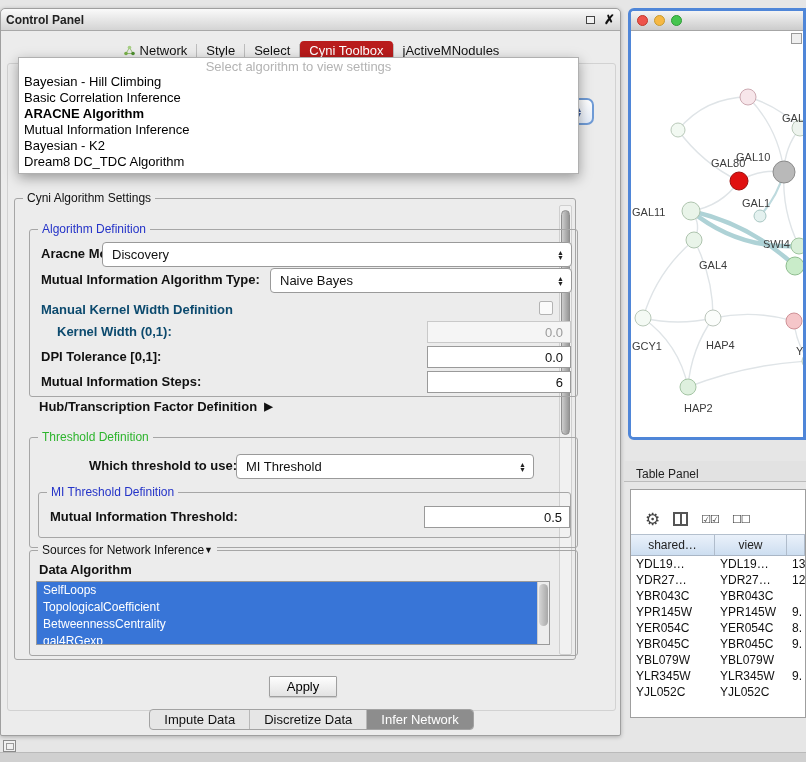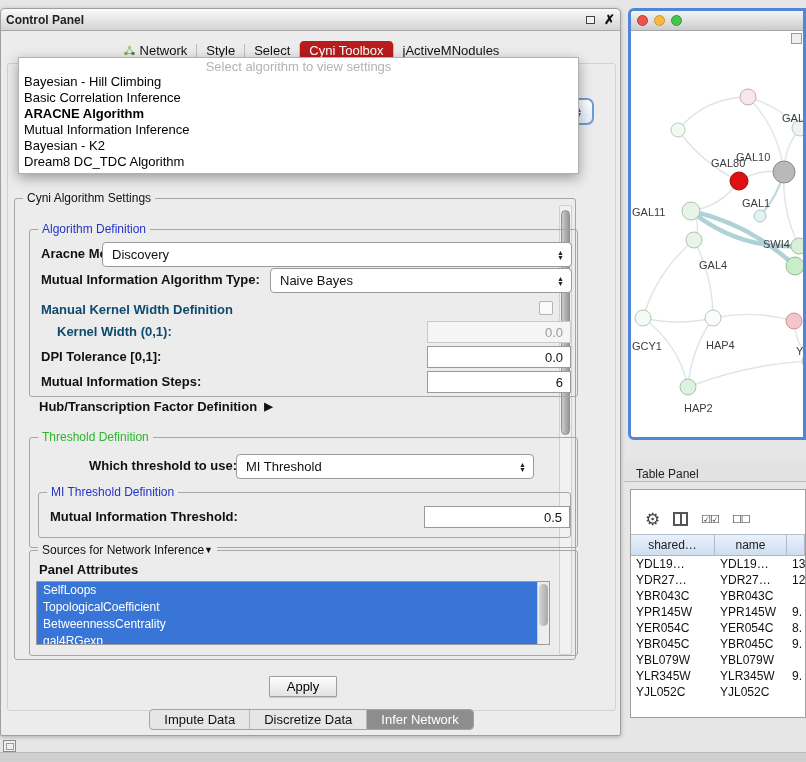--- a/index.html
+++ b/index.html
@@ -210,21 +210,21 @@
             <span>0.5</span>
           </div>
         </div>
       </div>
 
       <div class="groupbox" style="left:14px;top:351px;width:549px;height:106px">
         <span class="legend src-title">
           <span>Sources for Network Inference</span>
           <span class="tri-down">▼</span>
         </span>
-        <span class="lbl" style="left:9px;top:12px">Panel Attributes</span>
+        <span class="lbl" style="left:9px;top:12px">Data Algorithm</span>
         <div class="attr-list">
           <div class="attr-item">SelfLoops</div>
             <div class="attr-item">TopologicalCoefficient</div>
             <div class="attr-item">BetweennessCentrality</div>
             <div class="attr-item">gal4RGexp</div>
             <div class="attr-scroll">
             <div class="thumb"></div>
           </div>
         </div>
       </div>
@@ -318,21 +318,21 @@
 
   <section class="tp">
     <div class="tp-toolbar">
       <span class="gear-ico">⚙</span>
       <span class="cols-ico"></span>
       <span class="checks-ico">☑☑</span>
       <span class="checks-ico">☐☐</span>
     </div>
     <div class="tp-header">
       <div class="tp-hcell c0">shared…</div>
-      <div class="tp-hcell c1">name</div>
+      <div class="tp-hcell c1">view</div>
       <div class="tp-hcell c2"></div>
     </div>
     <div>
         <div class="tp-row">
           <div class="tp-cell c0">YDL19…</div>
           <div class="tp-cell c1">YDL19…</div>
           <div class="tp-cell c2">13</div>
         </div>
         <div class="tp-row">
           <div class="tp-cell c0">YDR27…</div>

